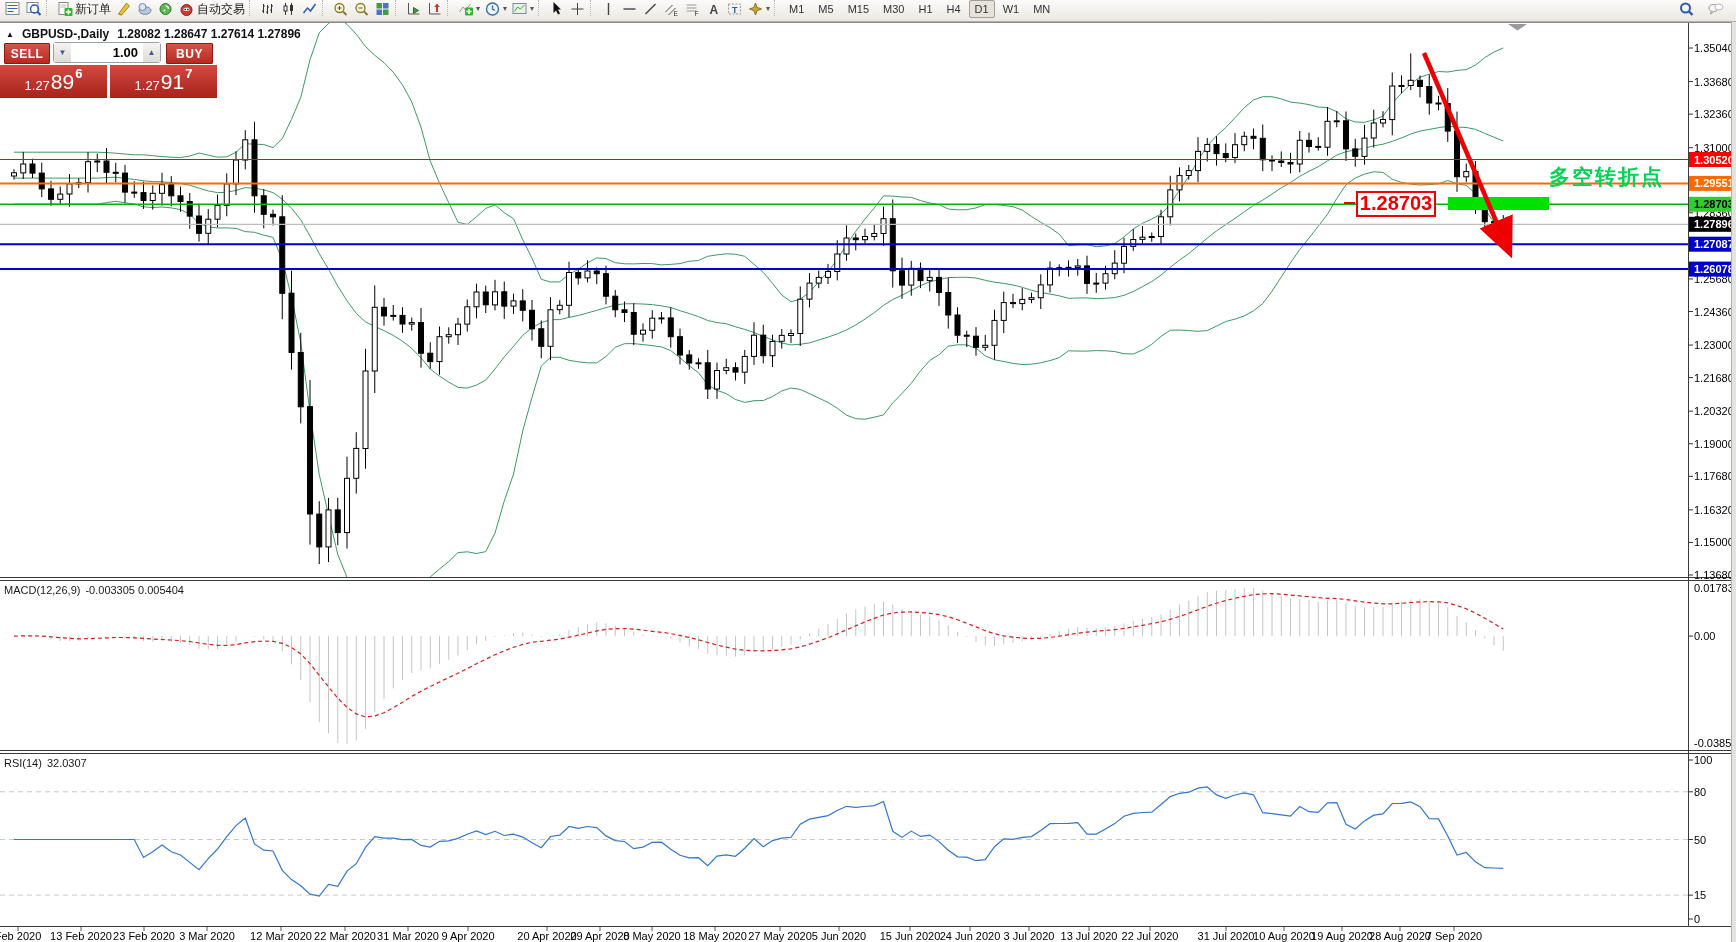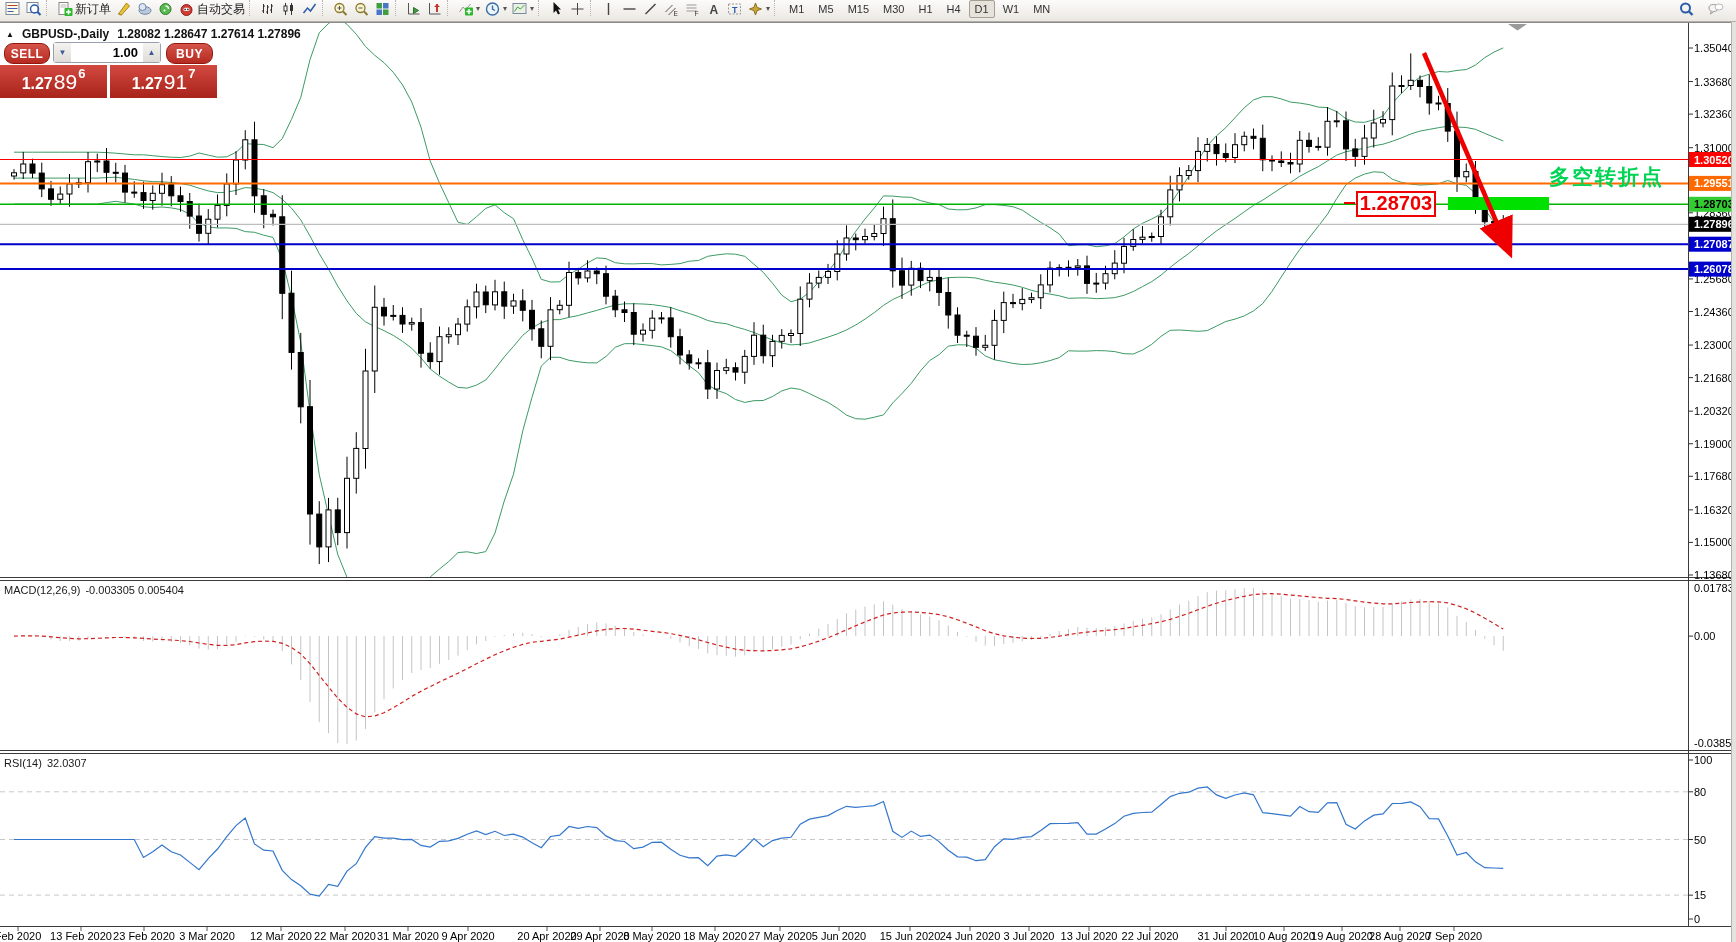--- a/index.html
+++ b/index.html
@@ -16,30 +16,30 @@
   .caret{font-size:8px;color:#555;line-height:8px;}
   .tf{font-size:11px;color:#333;padding:2px 5px;margin:0 1px;border:1px solid transparent;border-radius:2px;}
   .tf.active{background:#e7e3db;border:1px solid #a39f96;}
   #tb-right{margin-left:auto;display:flex;align-items:center;gap:8px;margin-right:10px;}
   
   #chart-header{position:absolute;left:6px;top:27px;font-size:12px;font-weight:bold;color:#111;z-index:20;
     display:flex;gap:8px;align-items:center;}
   #collapse-tri{font-size:8px;}
   #ocp{position:absolute;left:0px;top:42px;width:218px;height:56px;z-index:20;}
   .ocp-btn{position:absolute;height:19px;background:linear-gradient(#d5544a,#b62a20);
-    border:1px solid #93170f;border-radius:9px;color:#fff;font-size:12px;font-weight:bold;
+    border:1px solid #93170f;border-radius:1px;color:#fff;font-size:12px;font-weight:bold;
     display:flex;align-items:center;justify-content:center;letter-spacing:.5px;}
   #ocp-vol{position:absolute;left:53px;top:0;width:108px;height:21px;background:#fff;
     border:1px solid #97a0ac;border-radius:3px;display:flex;box-sizing:border-box;}
   .vol-btn{width:17px;background:linear-gradient(#f4f3f0,#dfdcd6);display:flex;align-items:center;
     justify-content:center;font-size:8px;color:#3a5a9c;}
   #vol-val{flex:1;text-align:right;font-size:13px;font-weight:bold;padding:2px 5px 0 0;color:#000;}
   .px-box{position:absolute;top:23px;height:33px;background:linear-gradient(#d24940,#a8231a);
     color:#fff;display:flex;align-items:flex-end;justify-content:center;padding-bottom:2px;box-sizing:border-box;}
-  .px-small{font-size:16px;font-weight:bold;margin-bottom:3px;}
+  .px-small{font-size:13px;font-weight:normal;margin-bottom:3px;}
   .px-big{font-size:21px;font-weight:normal;line-height:28px;margin:0 1px;}
   .px-sup{font-size:13px;font-weight:bold;align-self:flex-start;margin-top:1px;}
   
   .pane-label{position:absolute;left:4px;font-size:11px;color:#1a1a1a;z-index:20;display:flex;gap:5px;}
   
   #price-box{position:absolute;left:1356px;top:191px;width:76px;height:22px;background:#fff;
     border:2px solid #f00000;color:#f00000;font-size:20px;font-weight:bold;text-align:center;
     line-height:21px;z-index:22;}
   #turning-text{position:absolute;left:1549px;top:163px;font-size:21px;font-weight:bold;
     color:#00d455;letter-spacing:2px;z-index:22;text-align:center;}

